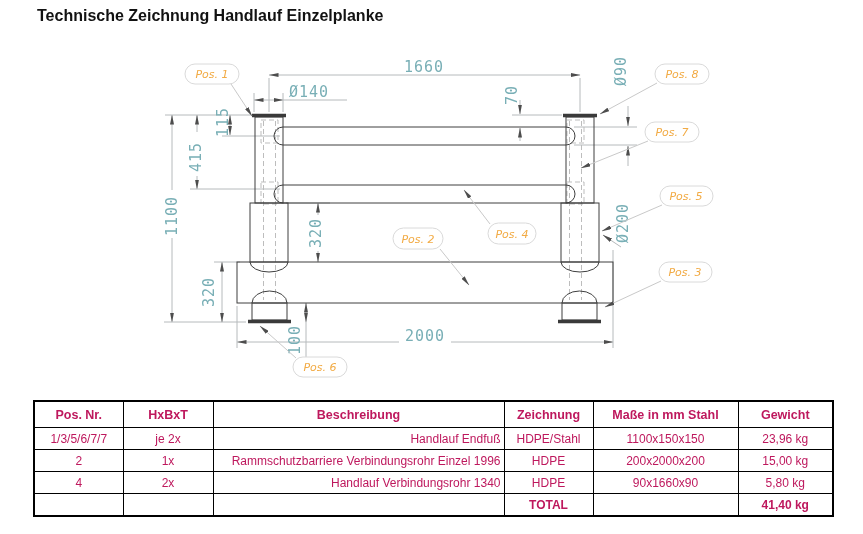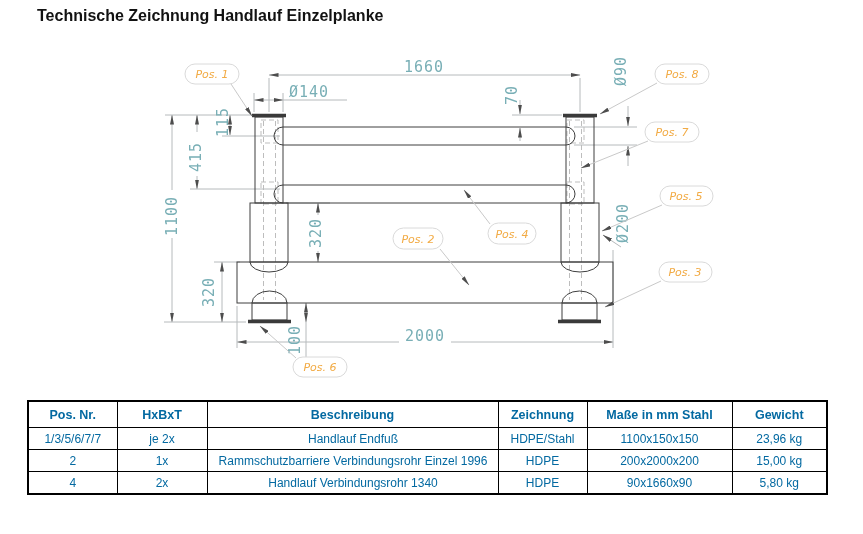--- a/index.html
+++ b/index.html
@@ -11,28 +11,28 @@
   .ln{stroke:#3f3f3f;stroke-width:1;fill:none;}
   .thick{stroke:#3a3a3a;stroke-width:3.5;fill:none;}
   .dim{stroke:#b6babc;stroke-width:1;fill:none;}
   .dash{stroke:#bdbdbd;stroke-width:1;fill:none;stroke-dasharray:5,3;}
   .lead{stroke:#c9c9c9;stroke-width:1;fill:none;}
   .mask{fill:#ffffff;stroke:none;}
   .poval{fill:#ffffff;stroke:#dadada;stroke-width:1;}
   text.dimtxt{font-family:"DejaVu Sans Mono",monospace;font-size:15px;fill:#79afb6;letter-spacing:1px;}
   text.postxt{font-family:"DejaVu Sans",sans-serif;font-style:italic;font-size:11px;fill:#f2ab45;text-anchor:middle;}
   
-  table.parts{position:absolute;left:27px;top:400px;width:799px;border-collapse:collapse;table-layout:fixed;
-              border:2px solid #000;font-family:"Liberation Sans",sans-serif;font-size:12px;color:#0369a1;}
+  table.parts{position:absolute;left:33px;top:400px;width:799px;border-collapse:collapse;table-layout:fixed;
+              border:2px solid #000;font-family:"Liberation Sans",sans-serif;font-size:12px;color:#be185d;}
   table.parts col.c0{width:89px;} table.parts col.c1{width:90px;} table.parts col.c2{width:291px;}
   table.parts col.c3{width:89px;} table.parts col.c4{width:145px;} table.parts col.c5{width:95px;}
   table.parts th,table.parts td{border:1px solid #000;text-align:center;height:21px;padding:0 3px;
               overflow:hidden;white-space:nowrap;}
   table.parts th{height:25px;font-size:12.5px;font-weight:bold;}
-  table.parts td.desc{text-align:center;padding-left:4px;}
+  table.parts td.desc{text-align:right;padding-left:4px;}
   table.parts tr.total-row td{font-weight:bold;}
 </style>
 </head>
 <body>
 
 <div class="title">Technische Zeichnung Handlauf Einzelplanke</div>
 
 <svg id="drawing" width="863" height="398" viewBox="0 0 863 398" xmlns="http://www.w3.org/2000/svg">
   <defs>
     <marker id="arr" viewBox="0 0 10 4" markerWidth="10" markerHeight="4" refX="9.5" refY="2" orient="auto-start-reverse" markerUnits="userSpaceOnUse">
@@ -221,14 +221,22 @@
       <td>15,00 kg</td>
     </tr>
     <tr>
       <td>4</td>
       <td>2x</td>
       <td class="desc">Handlauf Verbindungsrohr 1340</td>
       <td>HDPE</td>
       <td>90x1660x90</td>
       <td>5,80 kg</td>
     </tr>
+    <tr class="total-row">
+      <td></td>
+      <td></td>
+      <td class="desc"></td>
+      <td>TOTAL</td>
+      <td></td>
+      <td>41,40 kg</td>
+    </tr>
   </tbody>
 </table>
 
 </body></html>

